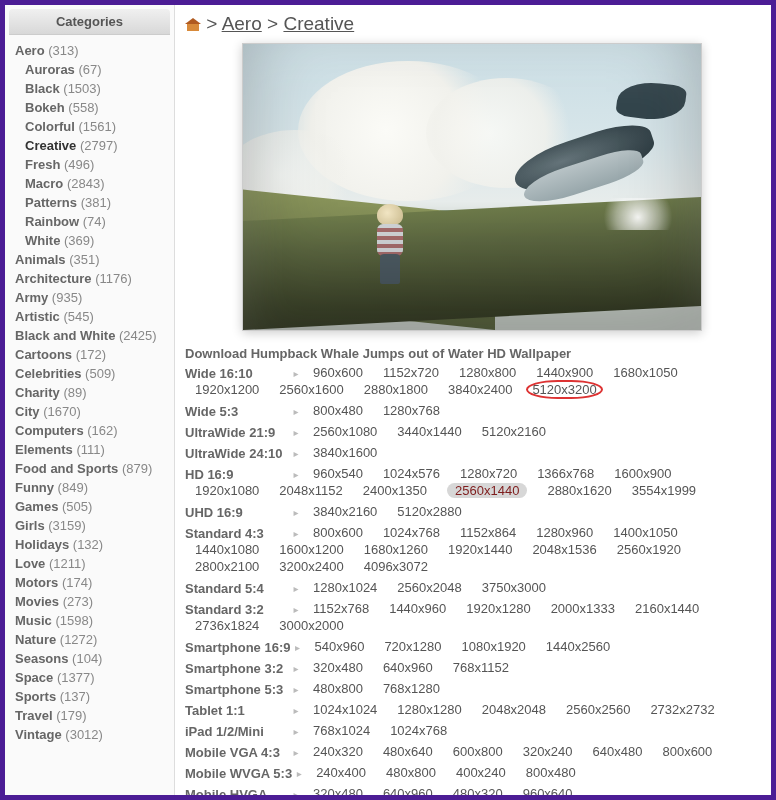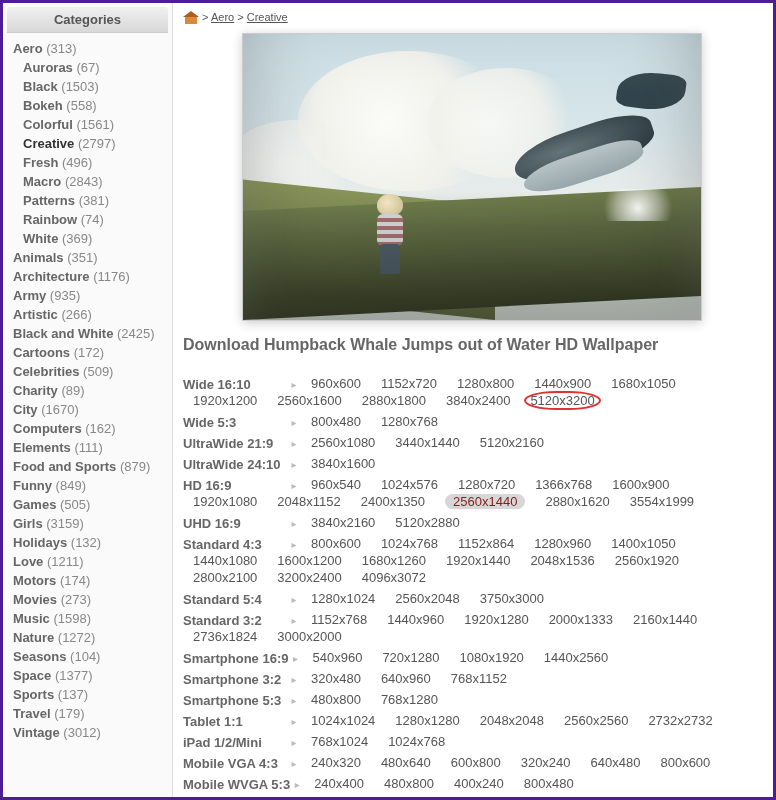--- a/index.html
+++ b/index.html
@@ -1,30 +1,30 @@
 <!DOCTYPE html>
 <html><head>
 <meta charset="utf-8">
 <style>
   * { box-sizing: border-box; }
   body { margin:0; font-family: Arial, Helvetica, sans-serif; font-size:13px; color:#555; background:#fff; }
-  .page { width:776px; height:800px; display:flex; overflow:hidden; border:3px solid #4c1d95; }
+  .page { width:776px; height:800px; display:flex; overflow:hidden; border:5px solid #4c1d95; }
   
   .sidebar { width:170px; flex:0 0 170px; background:#fafafa; border-right:1px solid #ddd; height:100%; overflow:hidden; }
   .sidebar-header { height:26px; line-height:26px; text-align:center; font-weight:bold; color:#555; font-size:13px;
     background:linear-gradient(#f0f0f0,#d8d8d8); border-bottom:1px solid #ccc; border-radius:4px 4px 0 0; margin:4px 4px 0 4px; }
   .cat-list { padding:6px 0 6px 10px; }
   .cat-item { padding:2px 0; white-space:nowrap; }
   .cat-item.sub { padding-left:10px; }
   .cat-name { color:#666; font-weight:bold; text-decoration:none; cursor:pointer; }
   .cat-item.sel .cat-name { color:#333; }
   .cat-count { color:#888; }
   
   .main { flex:1; padding:8px 12px 8px 10px; overflow:hidden; }
-  .breadcrumb { font-size:11px; color:#555; margin-bottom:8px; }
+  .breadcrumb { font-size:19px; color:#555; margin-bottom:8px; }
   .bc-home { display:inline-block; width:16px; height:14px; vertical-align:middle; position:relative; }
   .bc-home::before { content:""; position:absolute; left:2px; top:5px; width:12px; height:8px; background:#d88a3a; }
   .bc-home::after { content:""; position:absolute; left:0; top:0; border-left:8px solid transparent; border-right:8px solid transparent; border-bottom:6px solid #b05a20; }
   .bc-link { color:#555; text-decoration:underline; cursor:pointer; }
   .preview-wrap { text-align:center; margin:4px 0 12px 0; }
   .preview { display:inline-block; width:460px; height:288px; border:1px solid #ccc; box-shadow:0 2px 10px rgba(0,0,0,.2); position:relative; overflow:hidden; }
   
   .sky { position:absolute; inset:0; background:linear-gradient(#c9dde4 0%, #d8e6ea 35%, #e7eceb 55%, #cfd6cf 65%, #cfd6cf 100%); }
   .water { position:absolute; left:43%; right:0; top:58%; height:18%; background:linear-gradient(#9fb6bd,#c3d0d2); }
   .grass { position:absolute; left:0; right:0; top:62%; bottom:0; background:linear-gradient(#6d7a4a 0%, #5b6640 30%, #3a4128 100%); transform:skewY(-3deg); transform-origin:left top; }
@@ -37,21 +37,21 @@
   .whale-body { position:absolute; left:12%; top:32%; width:72%; height:40%; background:radial-gradient(ellipse at 35% 40%, #6a7a80 0%, #3e4e54 60%, #2a383e 100%); border-radius:60% 50% 50% 60% / 70% 55% 55% 70%; filter:brightness(.95); }
   .whale-belly { position:absolute; left:14%; top:54%; width:62%; height:26%; background:linear-gradient(#b8c3c6,#97a6aa); border-radius:60% 50% 50% 60% / 80% 60% 60% 80%; }
   .whale-tail { position:absolute; right:-6%; top:4%; width:34%; height:34%; background:#33454c; border-radius:60% 20% 60% 20%; transform:rotate(25deg); }
   .whale-splash { position:absolute; right:4%; top:54%; width:90px; height:32px; background:radial-gradient(circle at 50% 60%, rgba(255,255,255,.95) 0%, rgba(255,255,255,.4) 45%, rgba(255,255,255,0) 70%); }
   .kid { position:absolute; left:28%; top:56%; width:40px; height:84px; }
   .kid-hair { position:absolute; left:6px; top:0; width:26px; height:22px; background:radial-gradient(circle at 40% 40%, #f2e6c4, #c9b98c); border-radius:50% 50% 45% 45%; }
   .kid-shirt { position:absolute; left:6px; top:20px; width:26px; height:32px; background:repeating-linear-gradient(#cfd2d5 0 4px,#a36a6a 4px 8px); border-radius:6px; }
   .kid-legs { position:absolute; left:9px; top:50px; width:20px; height:30px; background:#4c5a62; border-radius:4px 4px 2px 2px; }
   .vignette { position:absolute; inset:0; box-shadow:inset 0 -40px 80px rgba(0,0,0,.28), inset 0 20px 50px rgba(255,255,255,.15); }
   
-  .dl-title { font-weight:bold; color:#666; margin:6px 0 22px 0; font-size:16px; }
+  .dl-title { font-weight:bold; color:#666; margin:6px 0 4px 0; font-size:13px; }
   .res-block { margin-bottom:4px; }
   .res-label { font-weight:bold; color:#666; min-width:104px; display:inline-block; }
   .arrow { color:#bbb; display:inline-block; width:14px; text-align:center; font-size:10px; }
   .res-link { display:inline-block; margin:0 10px 2px 10px; color:#555; cursor:pointer; }
   .res-link.pill { background:#d7d7d7; border-radius:10px; padding:0 8px; color:#7f1d1d; }
   .res-link.circled { position:relative; }
   .res-link.circled::after { content:""; position:absolute; left:-6px; right:-6px; top:-2px; bottom:-2px; border:2px solid #d33; border-radius:50%/60%; }
   .res-wrap { display:flex; flex-wrap:wrap; }
   .res-head { display:inline-flex; align-items:center; min-width:118px; }
 </style>
@@ -69,21 +69,21 @@
         <div class="cat-item sub"><span class="cat-name">Colorful</span><span class="cat-count"> (1561)</span></div>
         <div class="cat-item sub sel"><span class="cat-name">Creative</span><span class="cat-count"> (2797)</span></div>
         <div class="cat-item sub"><span class="cat-name">Fresh</span><span class="cat-count"> (496)</span></div>
         <div class="cat-item sub"><span class="cat-name">Macro</span><span class="cat-count"> (2843)</span></div>
         <div class="cat-item sub"><span class="cat-name">Patterns</span><span class="cat-count"> (381)</span></div>
         <div class="cat-item sub"><span class="cat-name">Rainbow</span><span class="cat-count"> (74)</span></div>
         <div class="cat-item sub"><span class="cat-name">White</span><span class="cat-count"> (369)</span></div>
         <div class="cat-item"><span class="cat-name">Animals</span><span class="cat-count"> (351)</span></div>
         <div class="cat-item"><span class="cat-name">Architecture</span><span class="cat-count"> (1176)</span></div>
         <div class="cat-item"><span class="cat-name">Army</span><span class="cat-count"> (935)</span></div>
-        <div class="cat-item"><span class="cat-name">Artistic</span><span class="cat-count"> (266)</span></div>
+        <div class="cat-item"><span class="cat-name">Artistic</span><span class="cat-count"> (545)</span></div>
         <div class="cat-item"><span class="cat-name">Black and White</span><span class="cat-count"> (2425)</span></div>
         <div class="cat-item"><span class="cat-name">Cartoons</span><span class="cat-count"> (172)</span></div>
         <div class="cat-item"><span class="cat-name">Celebrities</span><span class="cat-count"> (509)</span></div>
         <div class="cat-item"><span class="cat-name">Charity</span><span class="cat-count"> (89)</span></div>
         <div class="cat-item"><span class="cat-name">City</span><span class="cat-count"> (1670)</span></div>
         <div class="cat-item"><span class="cat-name">Computers</span><span class="cat-count"> (162)</span></div>
         <div class="cat-item"><span class="cat-name">Elements</span><span class="cat-count"> (111)</span></div>
         <div class="cat-item"><span class="cat-name">Food and Sports</span><span class="cat-count"> (879)</span></div>
         <div class="cat-item"><span class="cat-name">Funny</span><span class="cat-count"> (849)</span></div>
         <div class="cat-item"><span class="cat-name">Games</span><span class="cat-count"> (505)</span></div>

